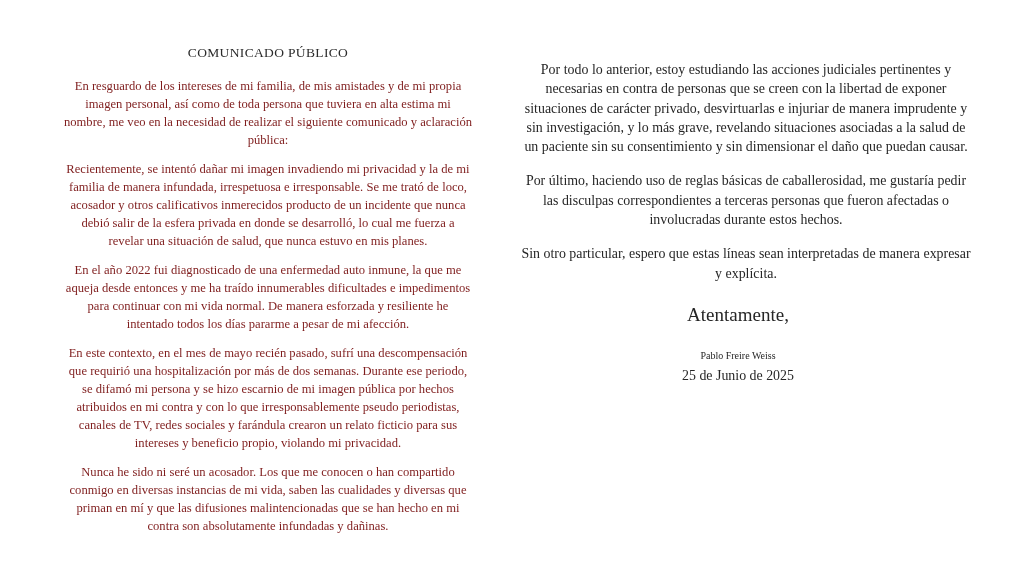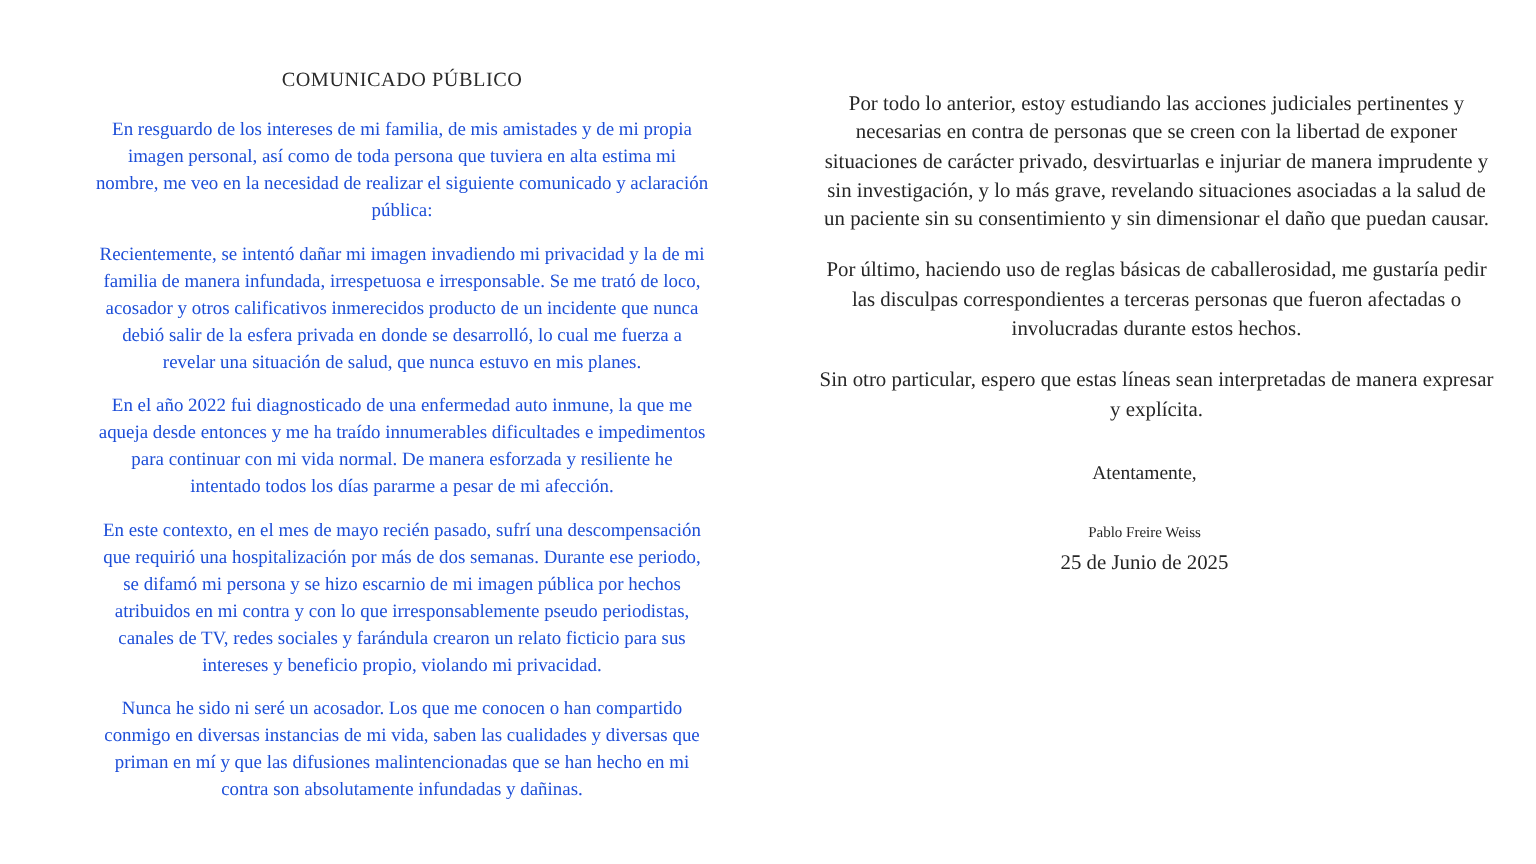--- a/index.html
+++ b/index.html
@@ -38,48 +38,48 @@
     margin: 0 0 16px 0;
     color: #2b2b2b;
     font-weight: 400;
     text-align: center;
   }
   .col-left .para {
     font-size: 12.6px;
     line-height: 18.1px;
     margin: 0 0 10.5px 0;
     text-align: center;
-    color: #1d4ed8;
+    color: #7f1d1d;
     letter-spacing: 0.01px;
   }
   .col-left .para:last-child { margin-bottom: 0; }
 
   
   .col-right {
     position: absolute;
-    left: 545px;
+    left: 520px;
     top: 60px;
     width: 452px;
     text-align: center;
   }
   .col-right .para {
     font-size: 13.9px;
     line-height: 19.3px;
     margin: 0 0 15px 0;
     text-align: center;
     color: #262626;
     letter-spacing: 0.01px;
   }
   .signature-block {
     margin-top: 22px;
     text-align: center;
     padding-right: 16px;
   }
   .sign-closing {
-    font-size: 13px;
+    font-size: 19px;
     line-height: 19.3px;
     margin: 0 0 22px 0;
     color: #262626;
   }
   .sign-name {
     font-size: 10px;
     line-height: 19.3px;
     margin: 0;
     color: #262626;
   }

